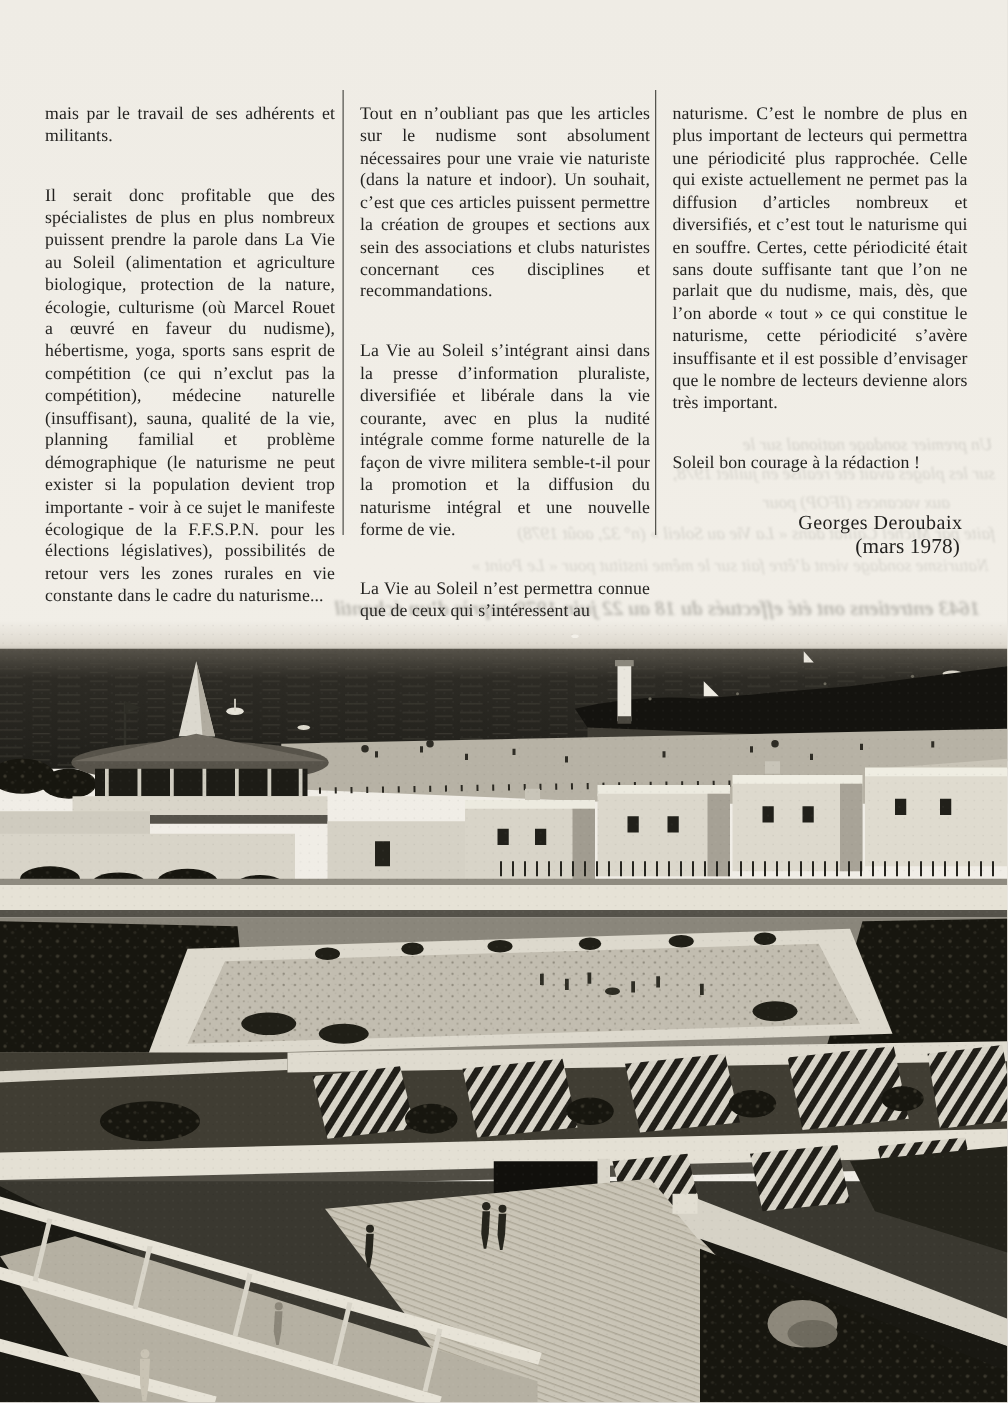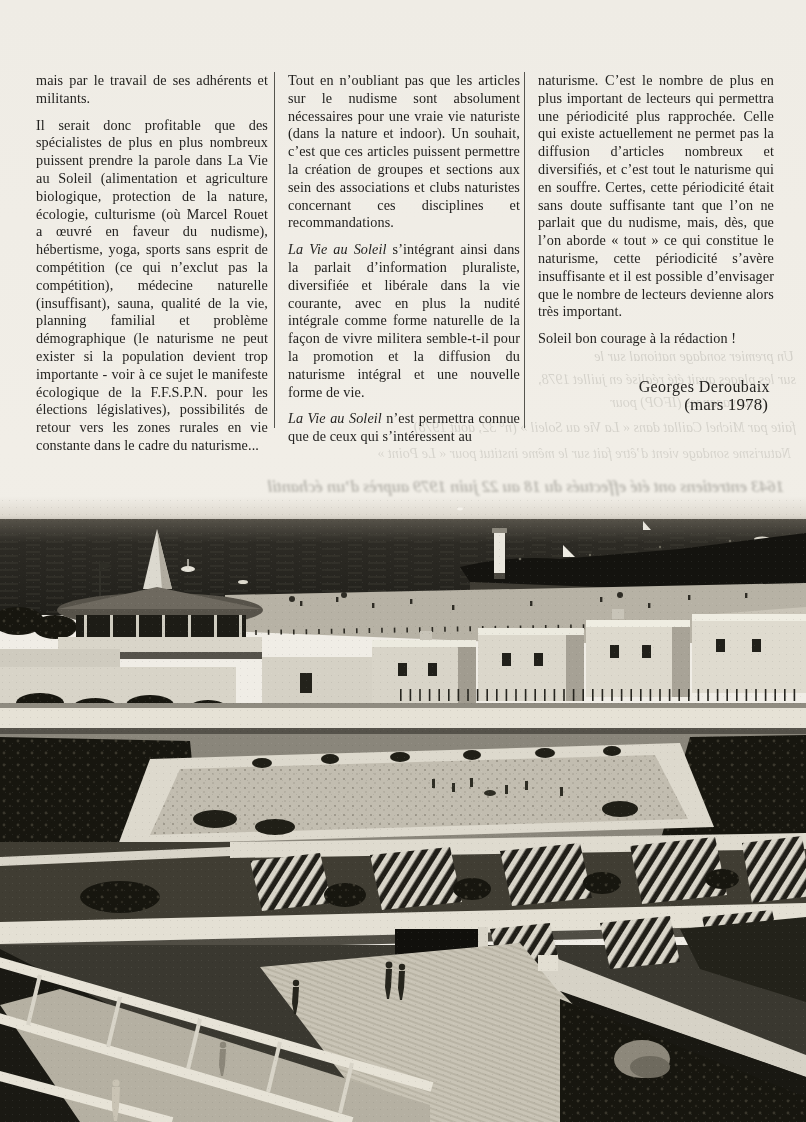--- a/index.html
+++ b/index.html
@@ -3,28 +3,28 @@
 <meta charset="utf-8">
 <style>
   html,body{margin:0;padding:0;}
   body{background:#d8d5cd;font-family:"Liberation Serif", serif;}
   #page{
     position:relative;width:806px;height:1122px;margin:0 auto;
     background:#f0ede6;overflow:hidden;
     background-image:linear-gradient(180deg,#efece5 0%,#f1eee7 40%,#eeebe4 100%);
   }
   
-  .col{position:absolute;top:72px;color:#232220;font-size:14.2px;line-height:17.8px;
+  .col{position:absolute;top:83px;color:#232220;font-size:14.2px;line-height:17.8px;
        text-align:justify;letter-spacing:.1px;}
   #col1{left:36px;width:232px;}
   #col2{left:288px;width:232px;}
   #col3{left:538px;width:236px;}
   .para{margin:0;}
-  .para + .para{margin-top:9px;}
-  .lead{font-style:italic;}
+  .para + .para{margin-top:30px;}
+  .lead{}
   .vdiv{position:absolute;top:72px;height:356px;width:1.3px;background:#3a3934;opacity:.85;}
   #vdiv1{left:274px;}
   #vdiv2{left:524px;}
   .signature{margin-top:30px;text-align:right;padding-right:4px;}
   .sig-name{font-size:16px;letter-spacing:.4px;}
   .sig-date{font-size:17px;margin-top:0;padding-right:2px;}
   
   .ghost{position:absolute;font-style:italic;color:#45443c;transform:scaleX(-1);
          filter:blur(.7px);white-space:nowrap;overflow:hidden;pointer-events:none;z-index:3;}
   
@@ -314,21 +314,21 @@
     <div class="vdiv" id="vdiv1"></div>
     <div class="vdiv" id="vdiv2"></div>
 
     <div class="col" id="col1">
       <p class="para">mais par le travail de ses adhérents et militants.</p>
       <p class="para">Il serait donc profitable que des spécialistes de plus en plus nombreux puissent prendre la parole dans La Vie au Soleil (alimentation et agriculture biologique, protection de la nature, écologie, culturisme (où Marcel Rouet a œuvré en faveur du nudisme), hébertisme, yoga, sports sans esprit de compétition (ce qui n’exclut pas la compétition), médecine naturelle (insuffisant), sauna, qualité de la vie, planning familial et problème démographique (le naturisme ne peut exister si la population devient trop importante - voir à ce sujet le manifeste écologique de la F.F.S.P.N. pour les élections législatives), possibilités de retour vers les zones rurales en vie constante dans le cadre du naturisme...</p>
     </div>
 
     <div class="col" id="col2">
       <p class="para">Tout en n’oubliant pas que les articles sur le nudisme sont absolument nécessaires pour une vraie vie naturiste (dans la nature et indoor). Un souhait, c’est que ces articles puissent permettre la création de groupes et sections aux sein des associations et clubs naturistes concernant ces disciplines et recommandations.</p>
-      <p class="para"><span class="lead">La Vie au Soleil</span><span> s’intégrant ainsi dans la parlait d’information pluraliste, diversifiée et libérale dans la vie courante, avec en plus la nudité intégrale comme forme naturelle de la façon de vivre militera semble-t-il pour la promotion et la diffusion du naturisme intégral et une nouvelle forme de vie.</span></p>
+      <p class="para"><span class="lead">La Vie au Soleil</span><span> s’intégrant ainsi dans la presse d’information pluraliste, diversifiée et libérale dans la vie courante, avec en plus la nudité intégrale comme forme naturelle de la façon de vivre militera semble-t-il pour la promotion et la diffusion du naturisme intégral et une nouvelle forme de vie.</span></p>
       <p class="para"><span class="lead">La Vie au Soleil</span><span> n’est permettra connue que de ceux qui s’intéressent au</span></p>
     </div>
 
     <div class="col" id="col3">
       <p class="para">naturisme. C’est le nombre de plus en plus important de lecteurs qui permettra une périodicité plus rapprochée. Celle qui existe actuellement ne permet pas la diffusion d’articles nombreux et diversifiés, et c’est tout le naturisme qui en souffre. Certes, cette périodicité était sans doute suffisante tant que l’on ne parlait que du nudisme, mais, dès, que l’on aborde « tout » ce qui constitue le naturisme, cette périodicité s’avère insuffisante et il est possible d’envisager que le nombre de lecteurs devienne alors très important.</p>
       <p class="para">Soleil bon courage à la rédaction !</p>
       <div class="signature">
         <div class="sig-name">Georges Deroubaix</div>
         <div class="sig-date">(mars 1978)</div>
       </div>

